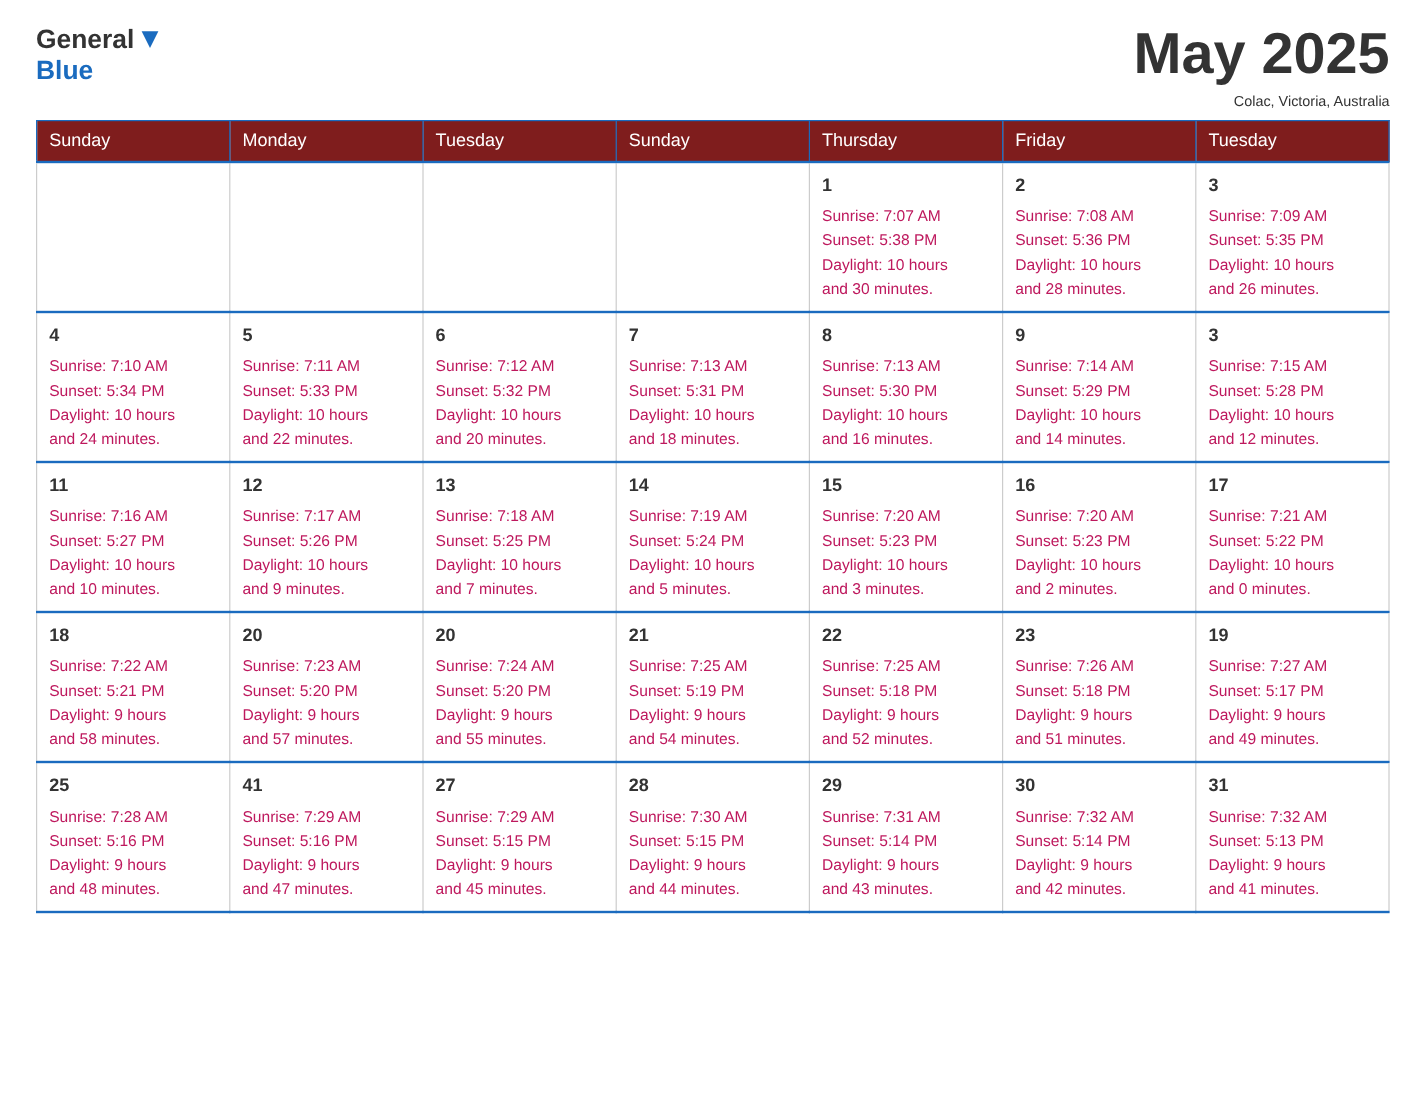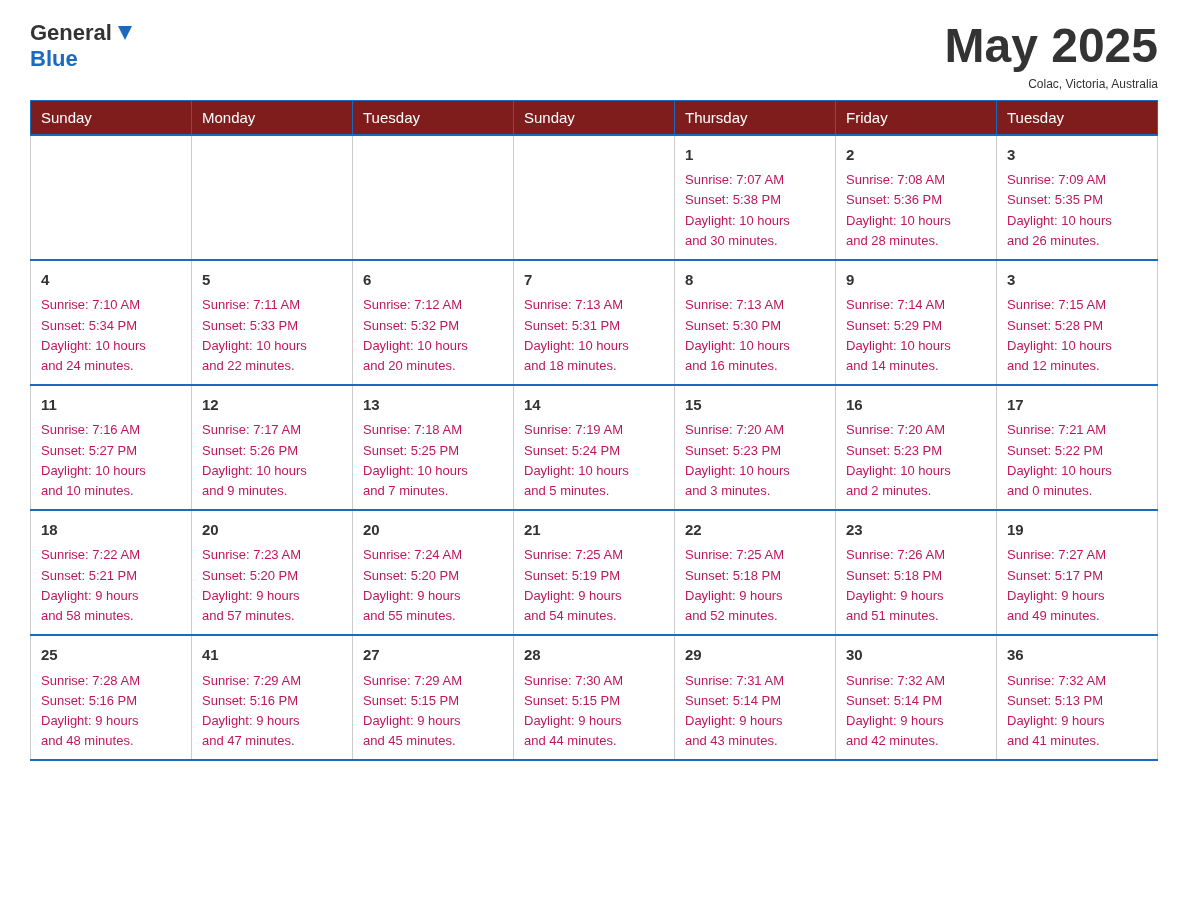--- a/index.html
+++ b/index.html
@@ -172,16 +172,16 @@
         <td><span class="day-number">23</span><span class="day-info">Sunrise: 7:26 AM<br>Sunset: 5:18 PM<br>Daylight: 9 hours<br>and 51 minutes.</span></td>
         <td><span class="day-number">19</span><span class="day-info">Sunrise: 7:27 AM<br>Sunset: 5:17 PM<br>Daylight: 9 hours<br>and 49 minutes.</span></td>
       </tr>
       <tr>
         <td><span class="day-number">25</span><span class="day-info">Sunrise: 7:28 AM<br>Sunset: 5:16 PM<br>Daylight: 9 hours<br>and 48 minutes.</span></td>
         <td><span class="day-number">41</span><span class="day-info">Sunrise: 7:29 AM<br>Sunset: 5:16 PM<br>Daylight: 9 hours<br>and 47 minutes.</span></td>
         <td><span class="day-number">27</span><span class="day-info">Sunrise: 7:29 AM<br>Sunset: 5:15 PM<br>Daylight: 9 hours<br>and 45 minutes.</span></td>
         <td><span class="day-number">28</span><span class="day-info">Sunrise: 7:30 AM<br>Sunset: 5:15 PM<br>Daylight: 9 hours<br>and 44 minutes.</span></td>
         <td><span class="day-number">29</span><span class="day-info">Sunrise: 7:31 AM<br>Sunset: 5:14 PM<br>Daylight: 9 hours<br>and 43 minutes.</span></td>
         <td><span class="day-number">30</span><span class="day-info">Sunrise: 7:32 AM<br>Sunset: 5:14 PM<br>Daylight: 9 hours<br>and 42 minutes.</span></td>
-        <td><span class="day-number">36</span><span class="day-info">Sunrise: 7:32 AM<br>Sunset: 5:13 PM<br>Daylight: 9 hours<br>and 41 minutes.</span></td>
+        <td><span class="day-number">31</span><span class="day-info">Sunrise: 7:32 AM<br>Sunset: 5:13 PM<br>Daylight: 9 hours<br>and 41 minutes.</span></td>
       </tr>
     </tbody>
 </table>
 
 </body></html>

